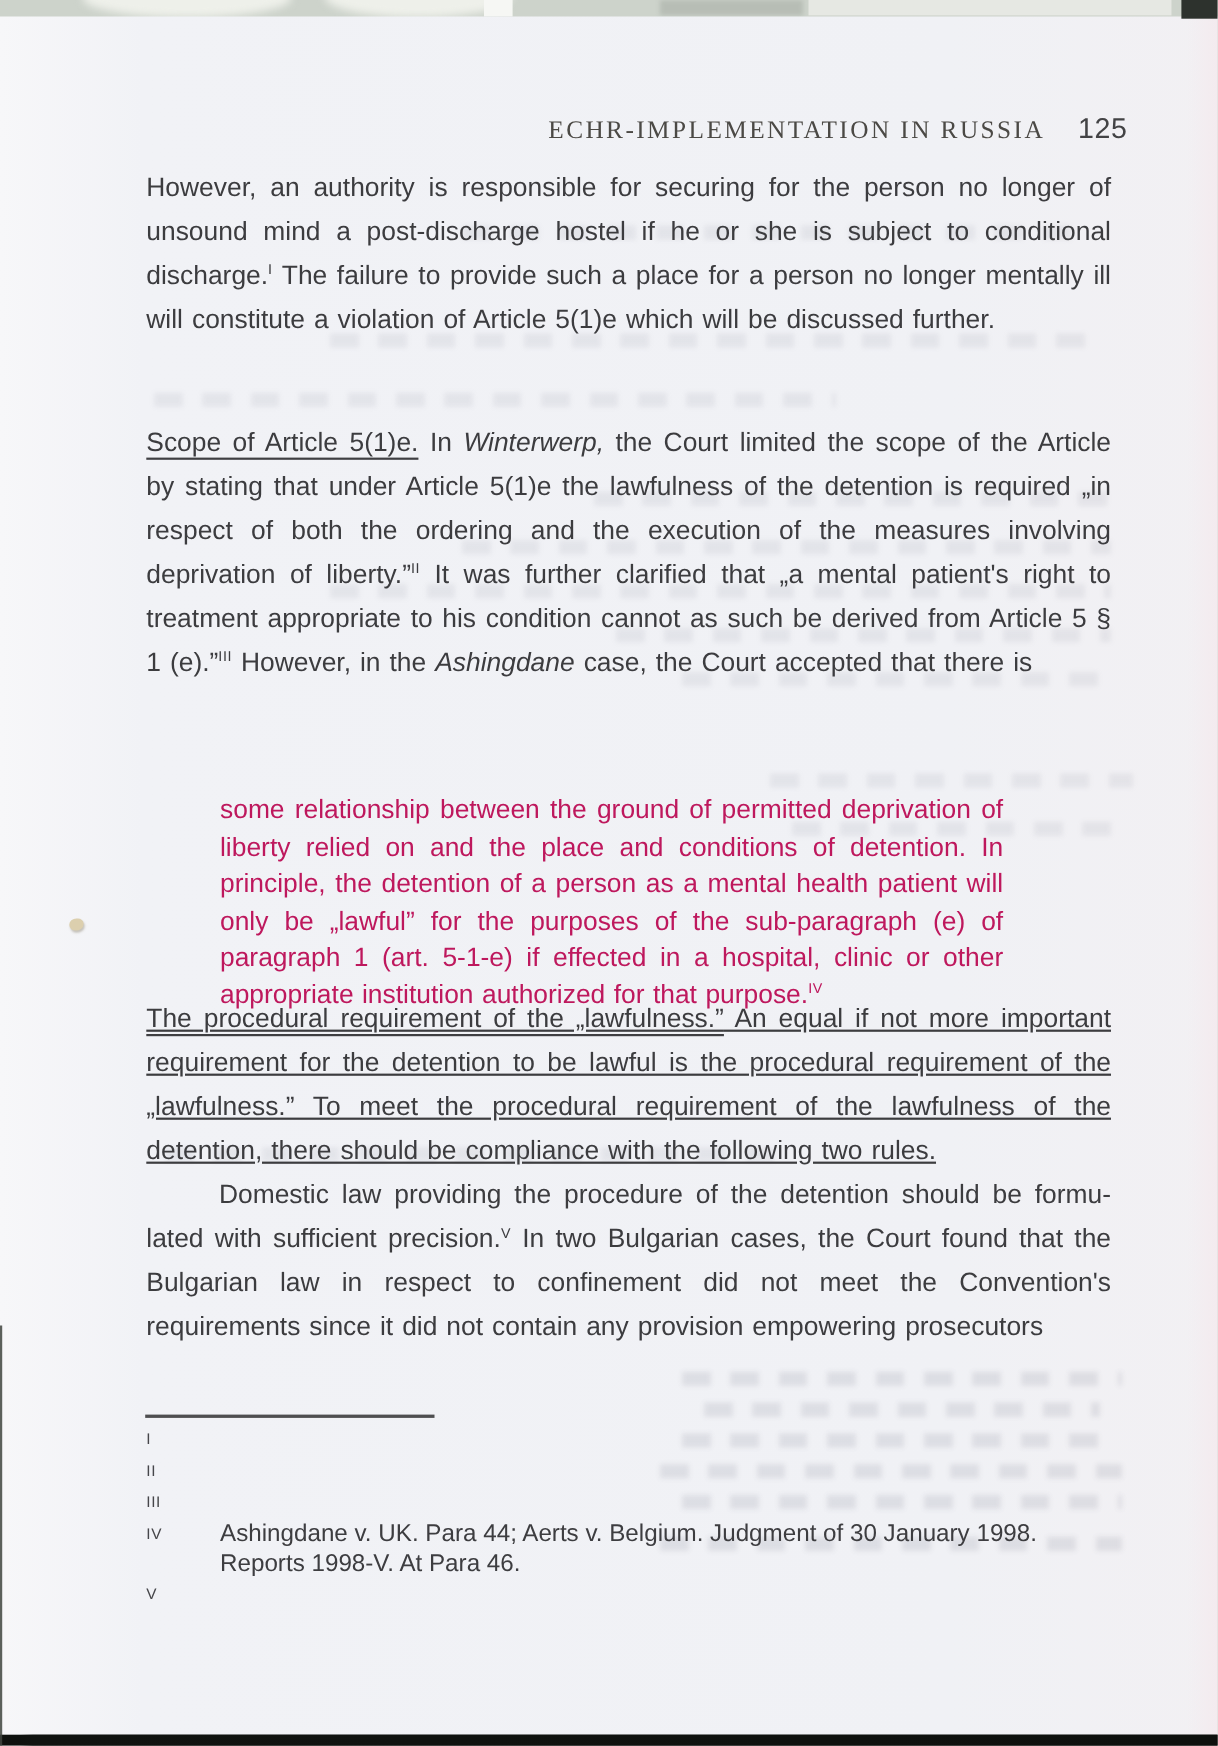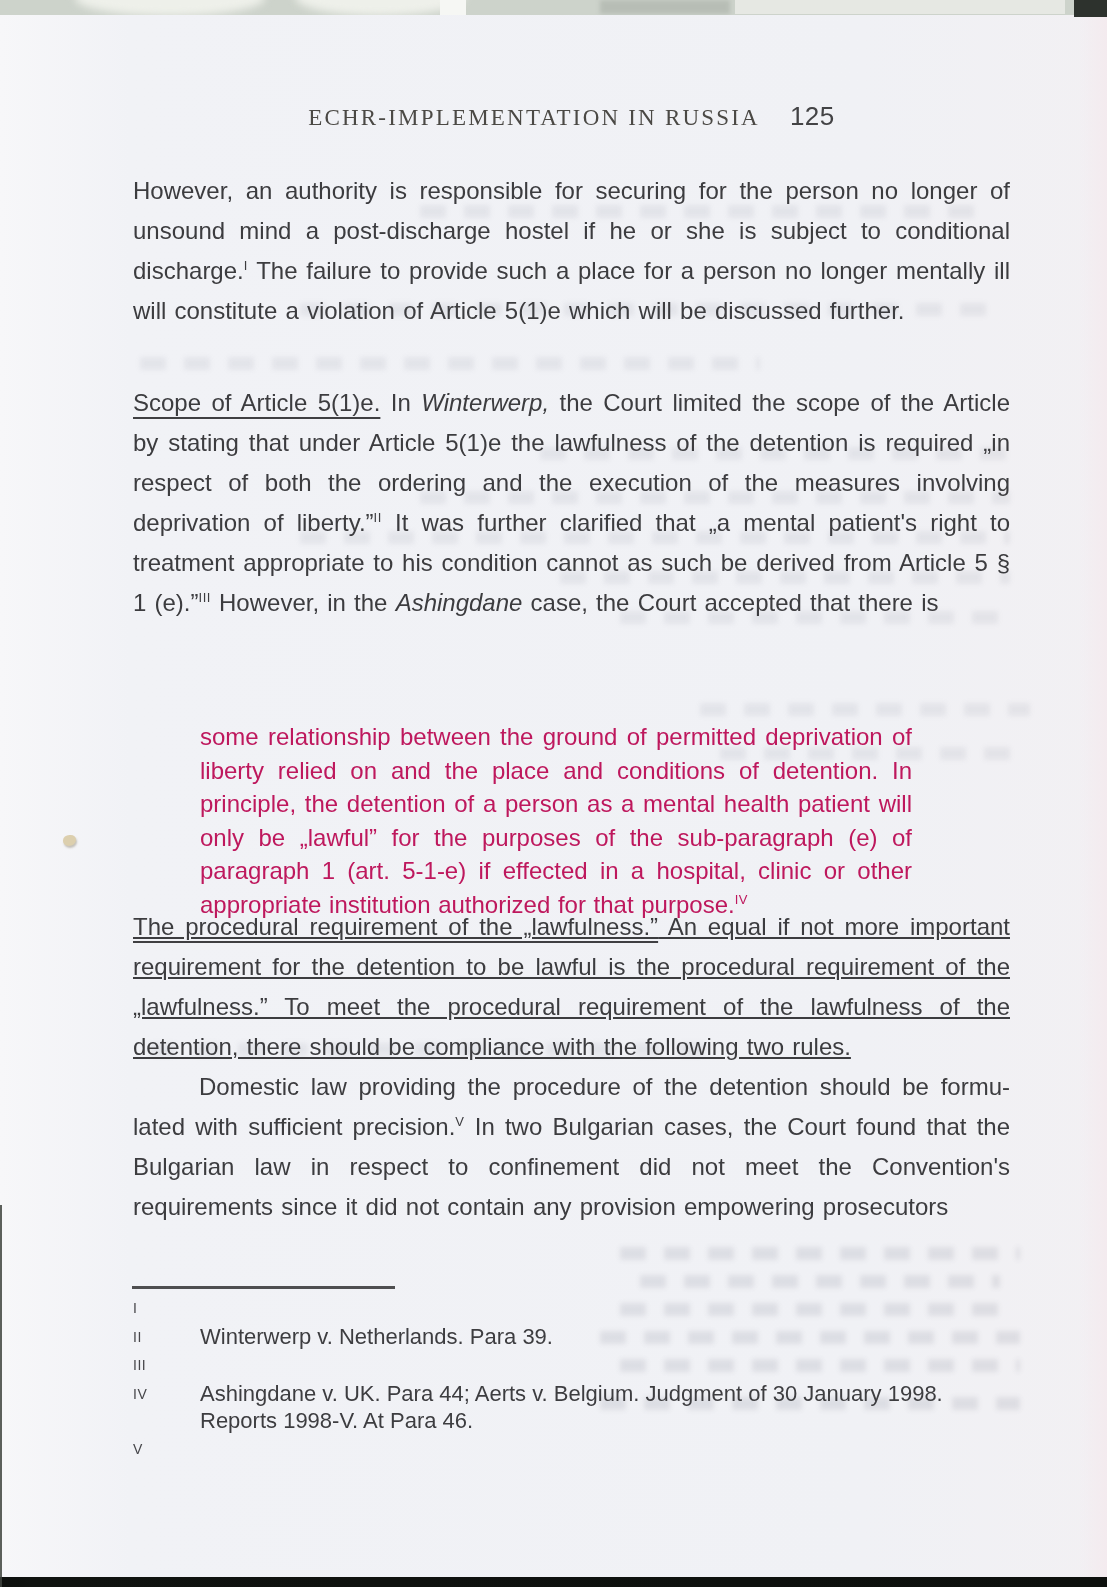--- a/index.html
+++ b/index.html
@@ -54,37 +54,37 @@
   .ghost.strong { opacity: .8; }
 
   .speck {
     position: absolute; left: 63px; top: 820px; width: 13px; height: 11px;
     background: #dccfae; border-radius: 55% 45% 60% 50%;
     box-shadow: 1px 2px 2px rgba(140,130,110,.45);
   }
 
   
   .running-header {
-    position: absolute; left: 133px; top: 101px; width: 877px;
-    text-align: center; color: #4b4945;
+    position: absolute; left: 148px; top: 101px; width: 877px;
+    text-align: right; color: #4b4945;
     font-family: "Liberation Serif", serif;
     font-size: 23px; letter-spacing: 2.2px; white-space: nowrap;
   }
   .running-header .pagenum {
     font-family: "Liberation Sans", sans-serif;
     font-size: 26px; letter-spacing: 0.5px;
     margin-left: 30px; color: #434345;
   }
 
   .para {
     position: absolute; left: 133px; width: 877px;
     color: #3c3c3f; font-size: 24px; line-height: 40px;
     text-align: justify; word-spacing: 1.5px;
   }
-  #p1 { top: 151px; margin-top: 20px; }
+  #p1 { top: 151px; }
   #p2 { top: 383px; }
   #p3 { top: 907px; text-decoration: underline; }
   #p4 { top: 1067px; text-indent: 66px; }
 
   .blockquote {
     position: absolute; left: 200px; top: 720px; width: 712px;
     color: #be185d; font-size: 24px; line-height: 33.5px;
     text-align: justify; word-spacing: 1px;
   }
 
@@ -159,21 +159,20 @@
 
 <div class="para" id="p4"><span>Domestic law providing the procedure of the detention should be formu­lated with sufficient precision.</span><span class="sup">V</span><span> In two Bulgarian cases, the Court found that the Bulgarian law in respect to confinement did not meet the Convention's requirements since it did not contain any provision empowering prosecutors</span></div>
 
 <div class="fn-rule"></div>
 <div class="footnotes">
   <div class="fn-row">
       <span class="fn-marker">I</span>
     </div>
   <div class="fn-row">
       <span class="fn-marker">II</span>
-      <span class="fn-text">Winterwerp v. Netherlands. Para 39.</span>
     </div>
   <div class="fn-row">
       <span class="fn-marker">III</span>
     </div>
   <div class="fn-row">
       <span class="fn-marker">IV</span>
       <span class="fn-text">Ashingdane v. UK. Para 44; Aerts v. Belgium. Judgment of 30 January 1998. Reports 1998-V. At Para 46.</span>
     </div>
   <div class="fn-row">
       <span class="fn-marker">V</span>

